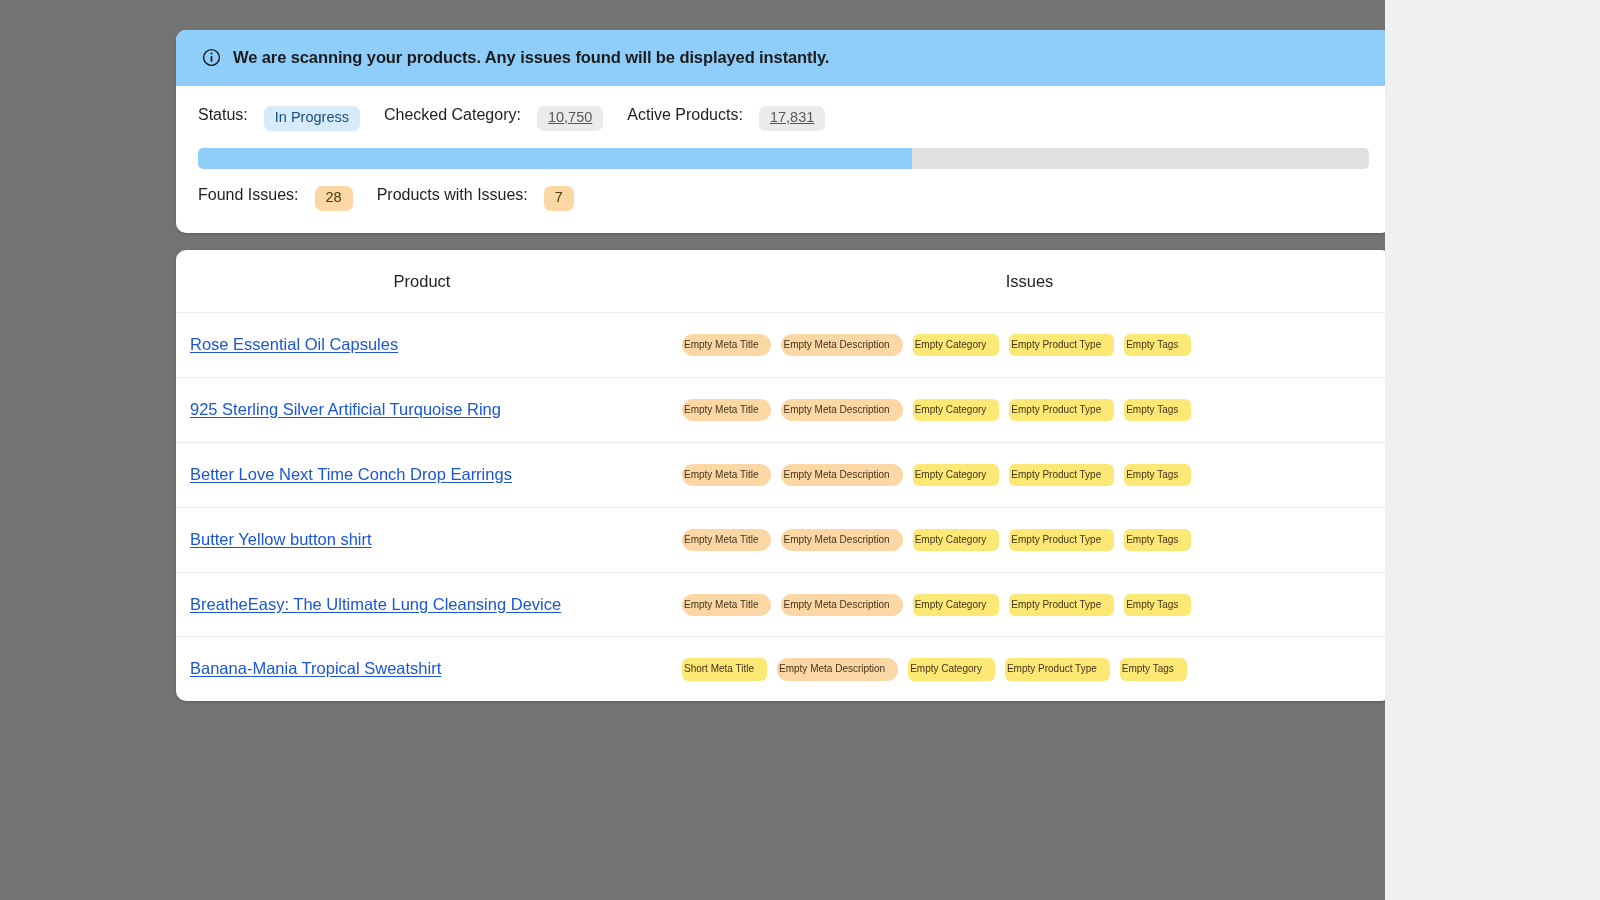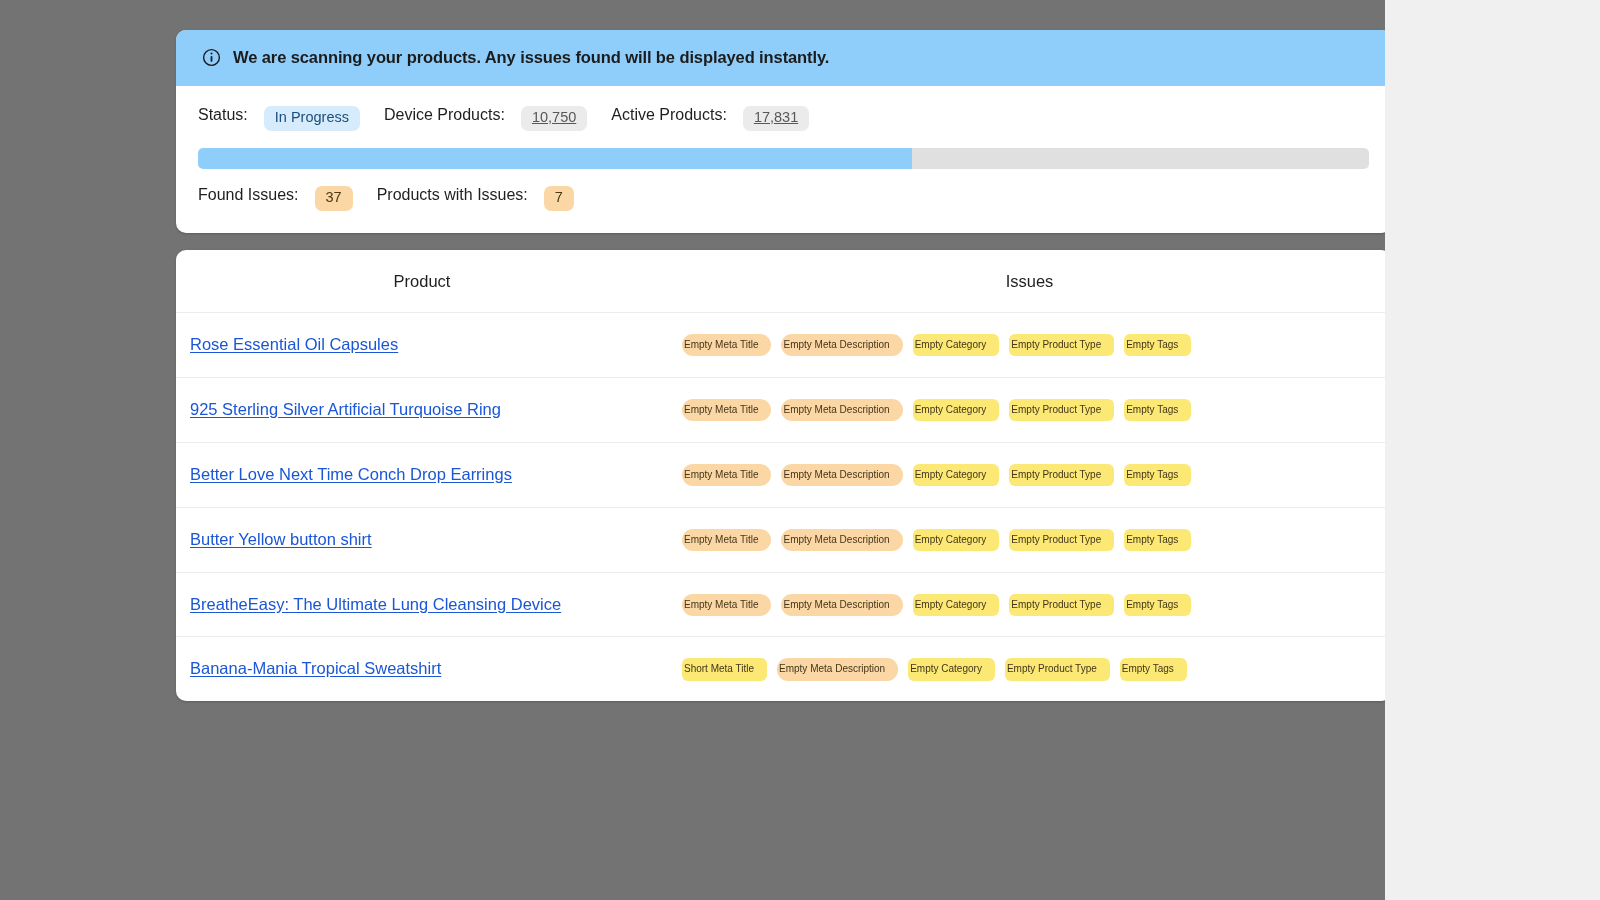--- a/index.html
+++ b/index.html
@@ -183,37 +183,37 @@
       </div>
 
       <div class="scan-body">
 
         <div class="stat-row">
           <div class="stat-group">
             <span class="stat-label">Status:</span>
             <span class="pill pill-blue">In Progress</span>
           </div>
           <div class="stat-group">
-            <span class="stat-label">Device Products:</span>
+            <span class="stat-label">Checked Category:</span>
             <span class="pill pill-gray">10,750</span>
           </div>
           <div class="stat-group">
             <span class="stat-label">Active Products:</span>
             <span class="pill pill-gray">17,831</span>
           </div>
         </div>
 
         <div class="progress-track">
           <div class="progress-fill" id="progress-fill" style="width: 61%;"></div>
         </div>
 
         <div class="stat-row">
           <div class="stat-group">
             <span class="stat-label">Found Issues:</span>
-            <span class="pill pill-orange">37</span>
+            <span class="pill pill-orange">28</span>
           </div>
           <div class="stat-group">
             <span class="stat-label">Products with Issues:</span>
             <span class="pill pill-orange">7</span>
           </div>
         </div>
 
       </div>
     </div>
 

